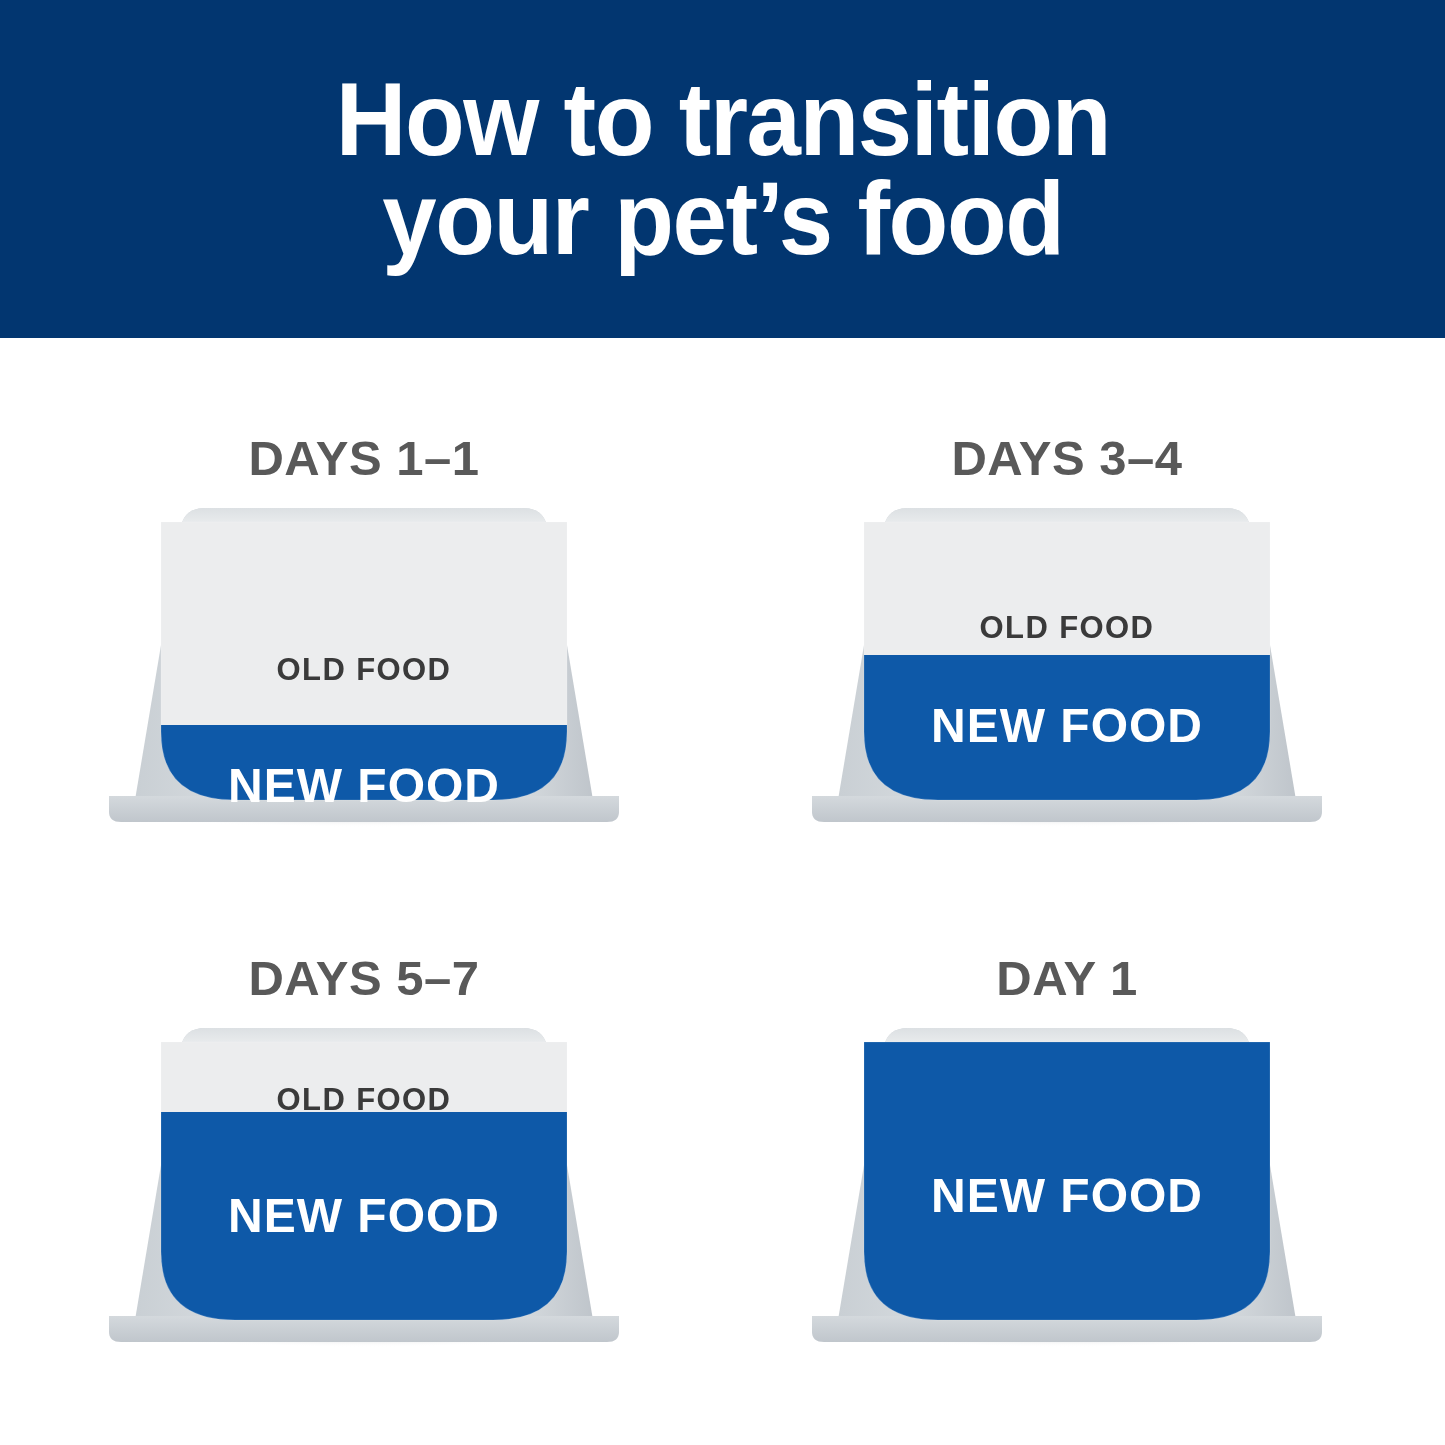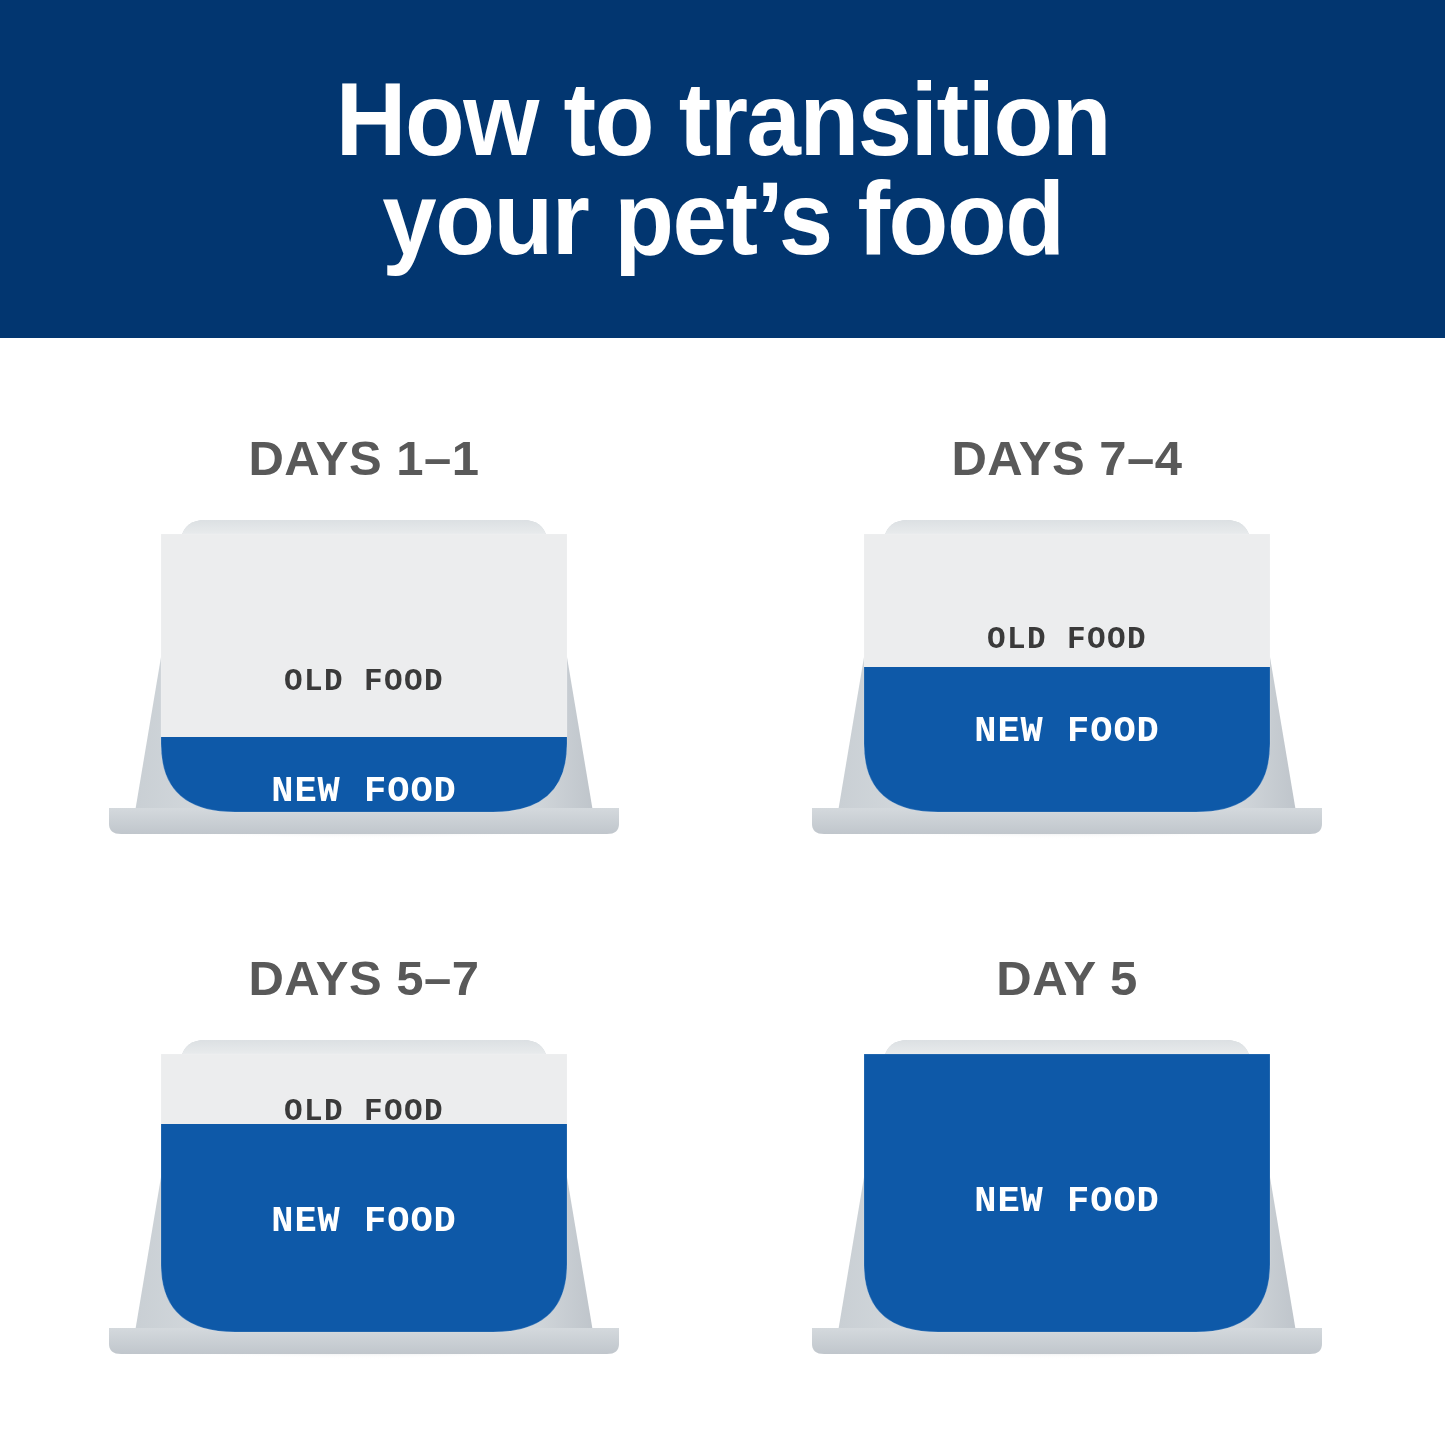--- a/index.html
+++ b/index.html
@@ -72,25 +72,24 @@
     color: #595959;
     font-weight: bold;
     font-size: 49px;
     letter-spacing: 0.5px;
   }
 
   
   .bowl-wrap {
     position: absolute;
     left: 50%;
-    top: 132px;
+    top: 120px;
     width: 590px;
     height: 330px;
     margin-left: -295px;
-    font-family: Liberation Mono, monospace;
   }
   .bowl-svg {
     position: absolute;
     left: 0;
     top: 0;
     width: 590px;
     height: 330px;
     overflow: visible;
   }
 
@@ -104,21 +103,21 @@
     pointer-events: none;
     white-space: nowrap;
   }
   .food-label.old {
     color: #3a3a3a;
     font-size: 31px;
     letter-spacing: 1.4px;
   }
   .food-label.new {
     color: #ffffff;
-    font-size: 37px;
+    font-size: 48px;
     letter-spacing: 1.0px;
   }
 </style>
 </head>
 <body>
 
 <div id="page">
 
   <div class="header-band">
     <div class="header-title">How to transition
@@ -166,21 +165,21 @@
             <rect class="new-food-fill" x="80" y="225" width="430" height="100" fill="#0E59A8"></rect>
           </g>
           <path d="M92 22 H498 V232 Q498 300 424 300 H166 Q92 300 92 232 Z" fill="none" stroke="#ffffff" stroke-opacity="0.16" stroke-width="1"></path>
         </svg>
         <div class="food-label old" style="top:152px">OLD FOOD</div>
         <div class="food-label new" style="top:258px">NEW FOOD</div>
       </div>
     </div>
 
     <div class="cell c1">
-      <div class="step-label">DAYS 7–4</div>
+      <div class="step-label">DAYS 3–4</div>
       <div class="bowl-wrap">
         <svg class="bowl-svg" viewBox="0 0 590 330" xmlns="http://www.w3.org/2000/svg">
           <defs>
             <linearGradient id="bodyG1" x1="0" y1="0" x2="1" y2="0">
               <stop offset="0" stop-color="#C9CFD4"></stop>
               <stop offset="0.16" stop-color="#D3D8DC"></stop>
               <stop offset="0.5" stop-color="#C2C8CD"></stop>
               <stop offset="0.86" stop-color="#D3D8DC"></stop>
               <stop offset="1" stop-color="#BFC5CB"></stop>
             </linearGradient>
@@ -256,21 +255,21 @@
             <rect class="new-food-fill" x="80" y="92" width="430" height="235" fill="#0E59A8"></rect>
           </g>
           <path d="M92 22 H498 V232 Q498 300 424 300 H166 Q92 300 92 232 Z" fill="none" stroke="#ffffff" stroke-opacity="0.16" stroke-width="1"></path>
         </svg>
         <div class="food-label old" style="top:62px">OLD FOOD</div>
         <div class="food-label new" style="top:168px">NEW FOOD</div>
       </div>
     </div>
 
     <div class="cell c3">
-      <div class="step-label">DAY 5</div>
+      <div class="step-label">DAY 1</div>
       <div class="bowl-wrap">
         <svg class="bowl-svg" viewBox="0 0 590 330" xmlns="http://www.w3.org/2000/svg">
           <defs>
             <linearGradient id="bodyG3" x1="0" y1="0" x2="1" y2="0">
               <stop offset="0" stop-color="#C9CFD4"></stop>
               <stop offset="0.16" stop-color="#D3D8DC"></stop>
               <stop offset="0.5" stop-color="#C2C8CD"></stop>
               <stop offset="0.86" stop-color="#D3D8DC"></stop>
               <stop offset="1" stop-color="#BFC5CB"></stop>
             </linearGradient>

